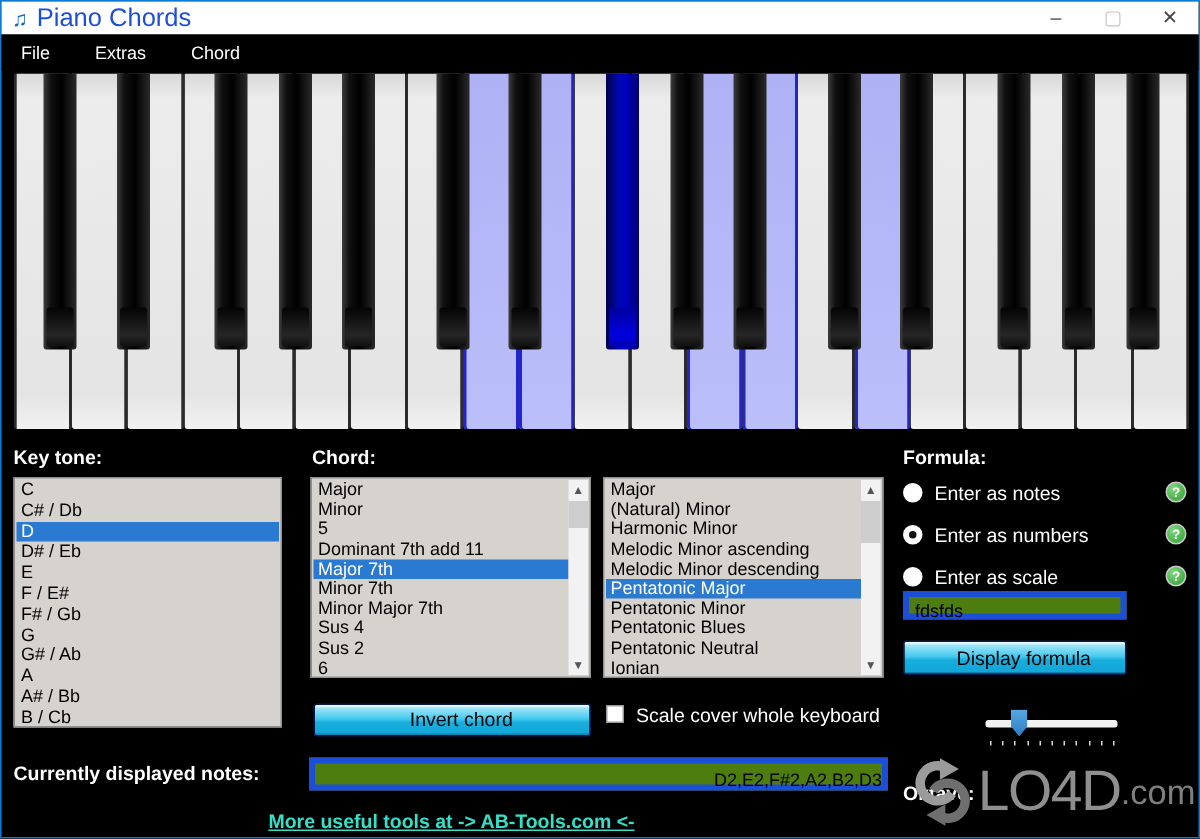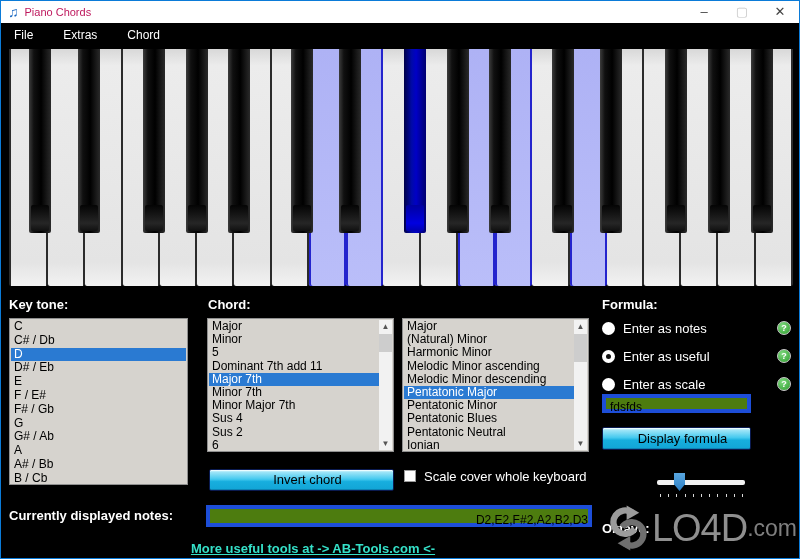--- a/index.html
+++ b/index.html
@@ -4,21 +4,21 @@
 <style>
   * { margin:0; padding:0; box-sizing:border-box; font-family:"Liberation Sans", sans-serif; }
   html,body { width:800px; height:559px; overflow:hidden; background:#000; }
   #window { position:absolute; inset:0; width:800px; height:559px; background:#000;
             border:1px solid #0b7bd8; }
 
   
   #titlebar { position:absolute; top:0; left:0; right:0; height:22px; background:#fff;
               display:flex; align-items:center; }
   #title-icon { color:#1565c0; font-size:14px; margin-left:7px; line-height:22px; }
-  #title-text { font-size:11px; color:#be185d; margin-left:6px; }
+  #title-text { font-size:17px; color:#1d4ed8; margin-left:6px; }
   #caption-buttons { margin-left:auto; display:flex; height:100%; }
   .cap-btn { width:38px; text-align:center; font-size:13px; line-height:21px; color:#444; }
   .cap-btn.disabled { color:#c6c6c6; }
 
   
   #menubar { position:absolute; top:22px; left:0; right:0; height:24px; background:#000;
              display:flex; align-items:center; padding-left:13px; }
   .menu-item { color:#fff; font-size:12px; padding:0 9px 0 0; margin-right:21px; }
 
   
@@ -91,21 +91,21 @@
   #octave-track { position:absolute; left:55px; top:9px; width:88px; height:5px; background:#f2f2f2;
            border-radius:2px; }
   #octave-thumb { position:absolute; left:72px; top:2px; width:11px; height:18px;
            background:linear-gradient(to bottom,#58a6e0,#2d7fc4);
            clip-path:polygon(0 0,100% 0,100% 62%,50% 100%,0 62%); }
   .tick { position:absolute; top:23px; width:1px; height:3px; background:#d9d9d9; }
 
   
   #notes-label { position:absolute; left:8px; top:507px; color:#fff; font-size:13px; font-weight:bold; }
   #notes-input { left:205px; top:504px; width:386px; height:22px; padding-top:4px;text-align:right; }
-  #footer-link-row { position:absolute; left:0; top:538px; width:600px; text-align:center;margin-left:12px; }
+  #footer-link-row { position:absolute; left:0; top:538px; width:600px; text-align:center; }
   #footer-link { color:#35e0c8; font-size:13px; font-weight:bold; text-decoration:underline; }
 
   
   #watermark { position:absolute; left:604px; top:500px; width:192px; height:54px;
            display:flex; align-items:center; }
   #wm-text { color:#8f8f8f; font-size:38px; letter-spacing:-1px; line-height:54px; }
   #wm-suffix { color:#7f7f7f; font-size:23px; }
 </style>
 </head>
 <body>
@@ -232,21 +232,21 @@
   </div>
 
   <div id="formula-panel">
       <div class="radio-row" style="top: 320px;">
         <div class="radio"></div>
         <div class="radio-label">Enter as notes</div>
         <div class="help-icon">?</div>
       </div>
       <div class="radio-row" style="top: 348px;">
         <div class="radio sel"></div>
-        <div class="radio-label">Enter as useful</div>
+        <div class="radio-label">Enter as numbers</div>
         <div class="help-icon">?</div>
       </div>
       <div class="radio-row" style="top: 376px;">
         <div class="radio"></div>
         <div class="radio-label">Enter as scale</div>
         <div class="help-icon">?</div>
       </div>
     </div>
 
   <div class="text-input" id="formula-input">fdsfds</div>

